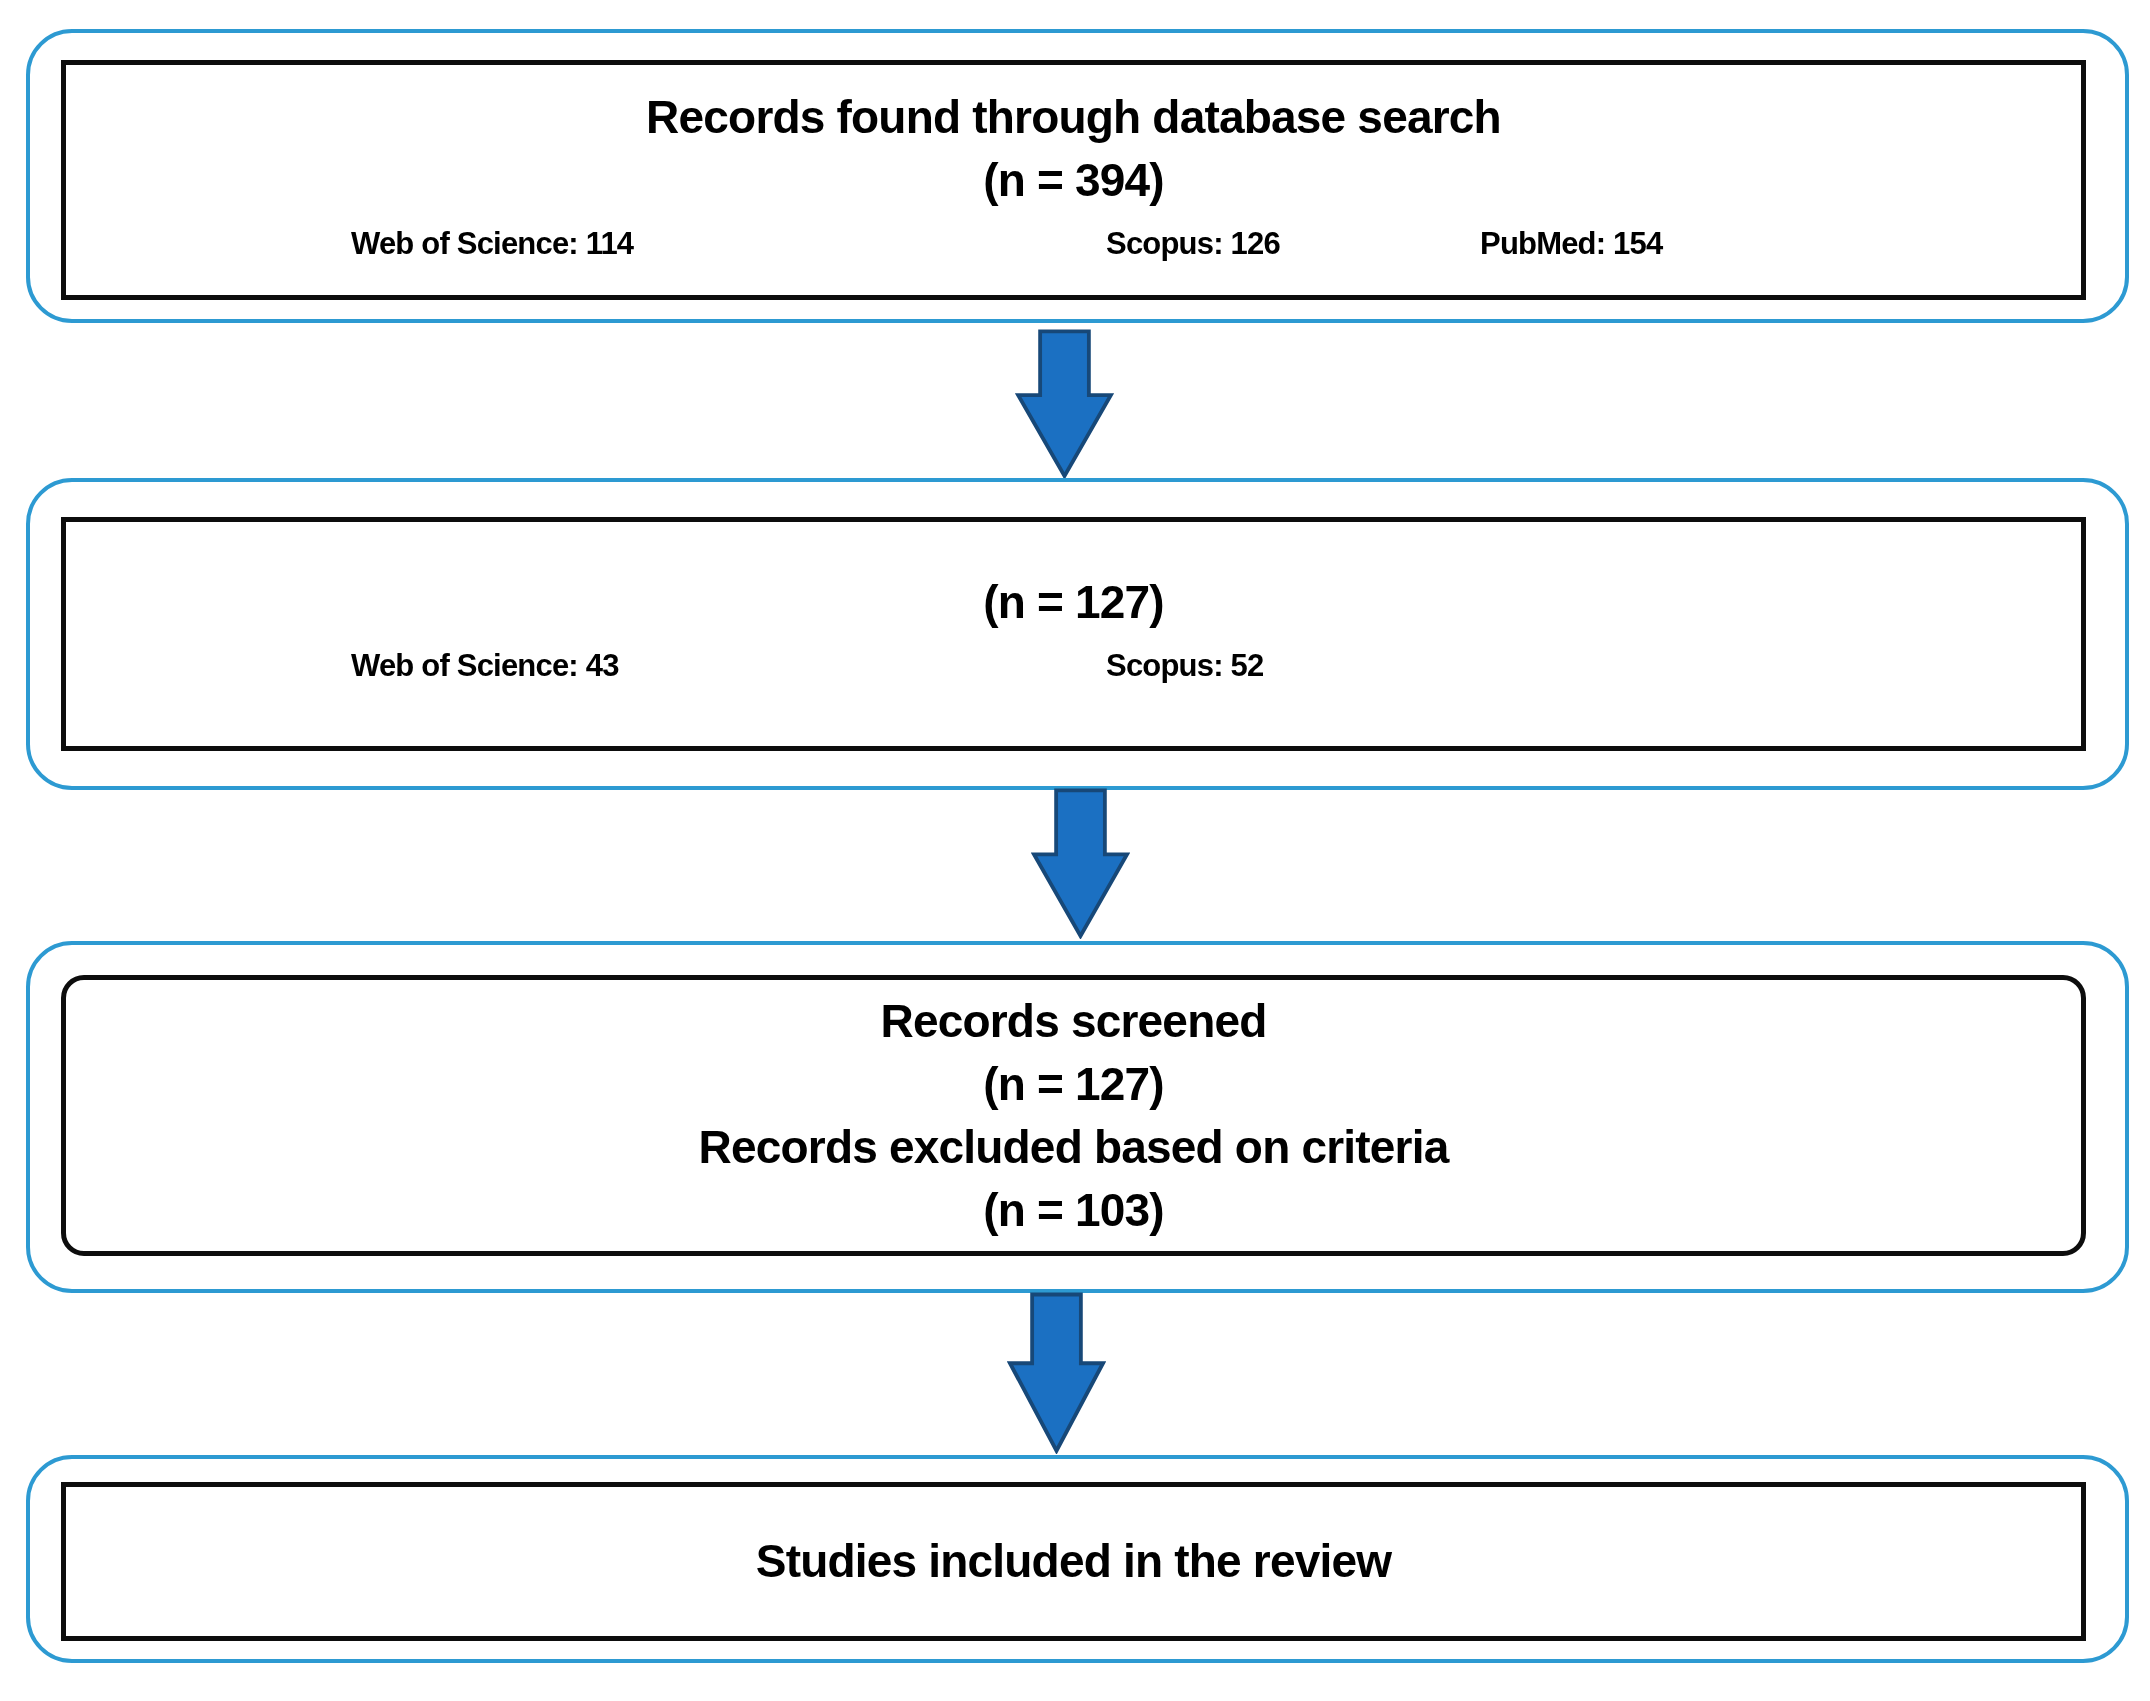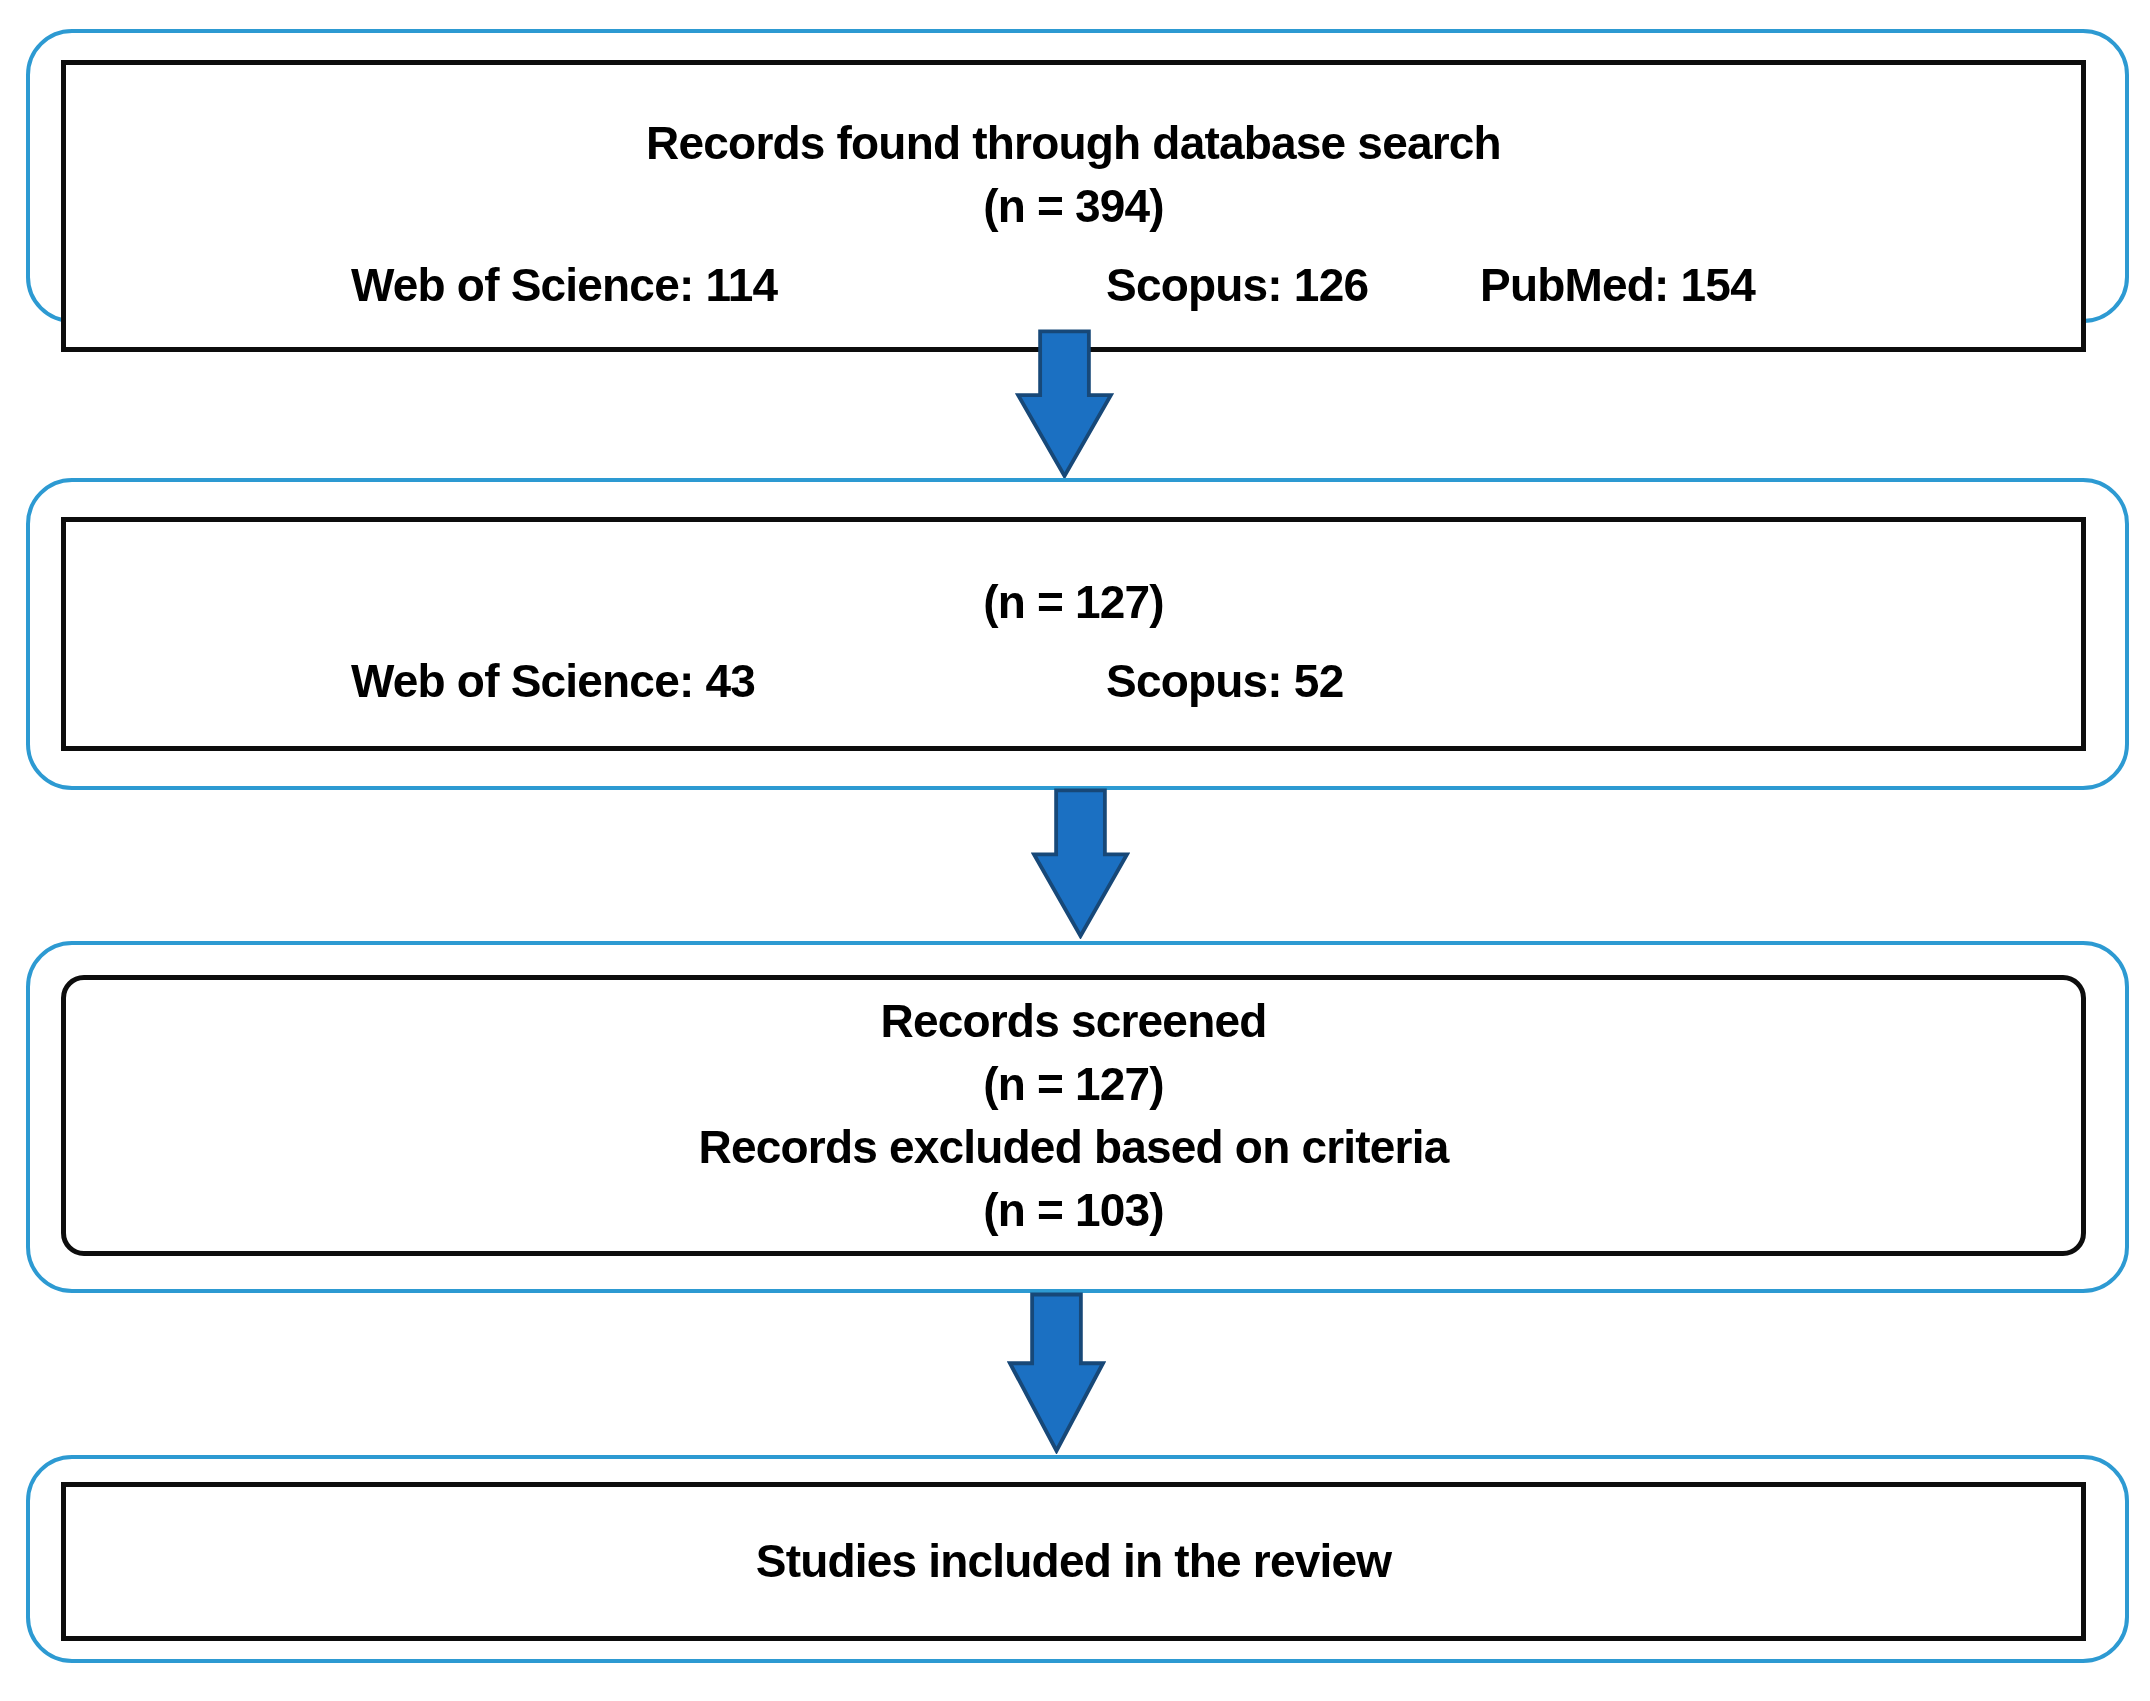--- a/index.html
+++ b/index.html
@@ -32,21 +32,21 @@
     position: absolute;
     left: 61px;
     width: 2025px;
     border: 5.3px solid var(--inner-border);
     background: var(--page-bg);
     display: flex;
     flex-direction: column;
     justify-content: center;
   }
   .outer-1 { top: 29px;   height: 294px; }
-  .inner-1 { top: 60px;   height: 292px; }
+  .inner-1 { top: 60px;   height: 240px; }
   .outer-2 { top: 478px;  height: 312px; }
   .inner-2 { top: 517px;  height: 234px; }
   .outer-3 { top: 941px; height: 352px; }
   .inner-3 { top: 975px; height: 281px; border-radius: 23px; }
   .outer-4 { top: 1455px; height: 208px; }
   .inner-4 { top: 1482px; height: 159px; }
   .line {
     font-size: 46px;
     font-weight: 700;
     line-height: 63px;
@@ -55,26 +55,25 @@
     white-space: nowrap;
   }
   .sources-row {
     position: relative;
     height: 63px;
     width: 100%;
   }
   .sources-row .src {
     position: absolute;
     top: 0;
-    font-size: 46px;
+    font-size: 31px;
     font-weight: 700;
     line-height: 63px;
     letter-spacing: -0.8px;
     white-space: nowrap;
-    margin-top: 16px;
   }
   .src-1 { left: 285px; }
   .src-2 { left: 1040px; }
   .src-3 { left: 1414px; text-align: center; }
   .arrow {
     position: absolute;
     display: block;
   }
   .arrow polygon {
     fill: var(--arrow-fill);

